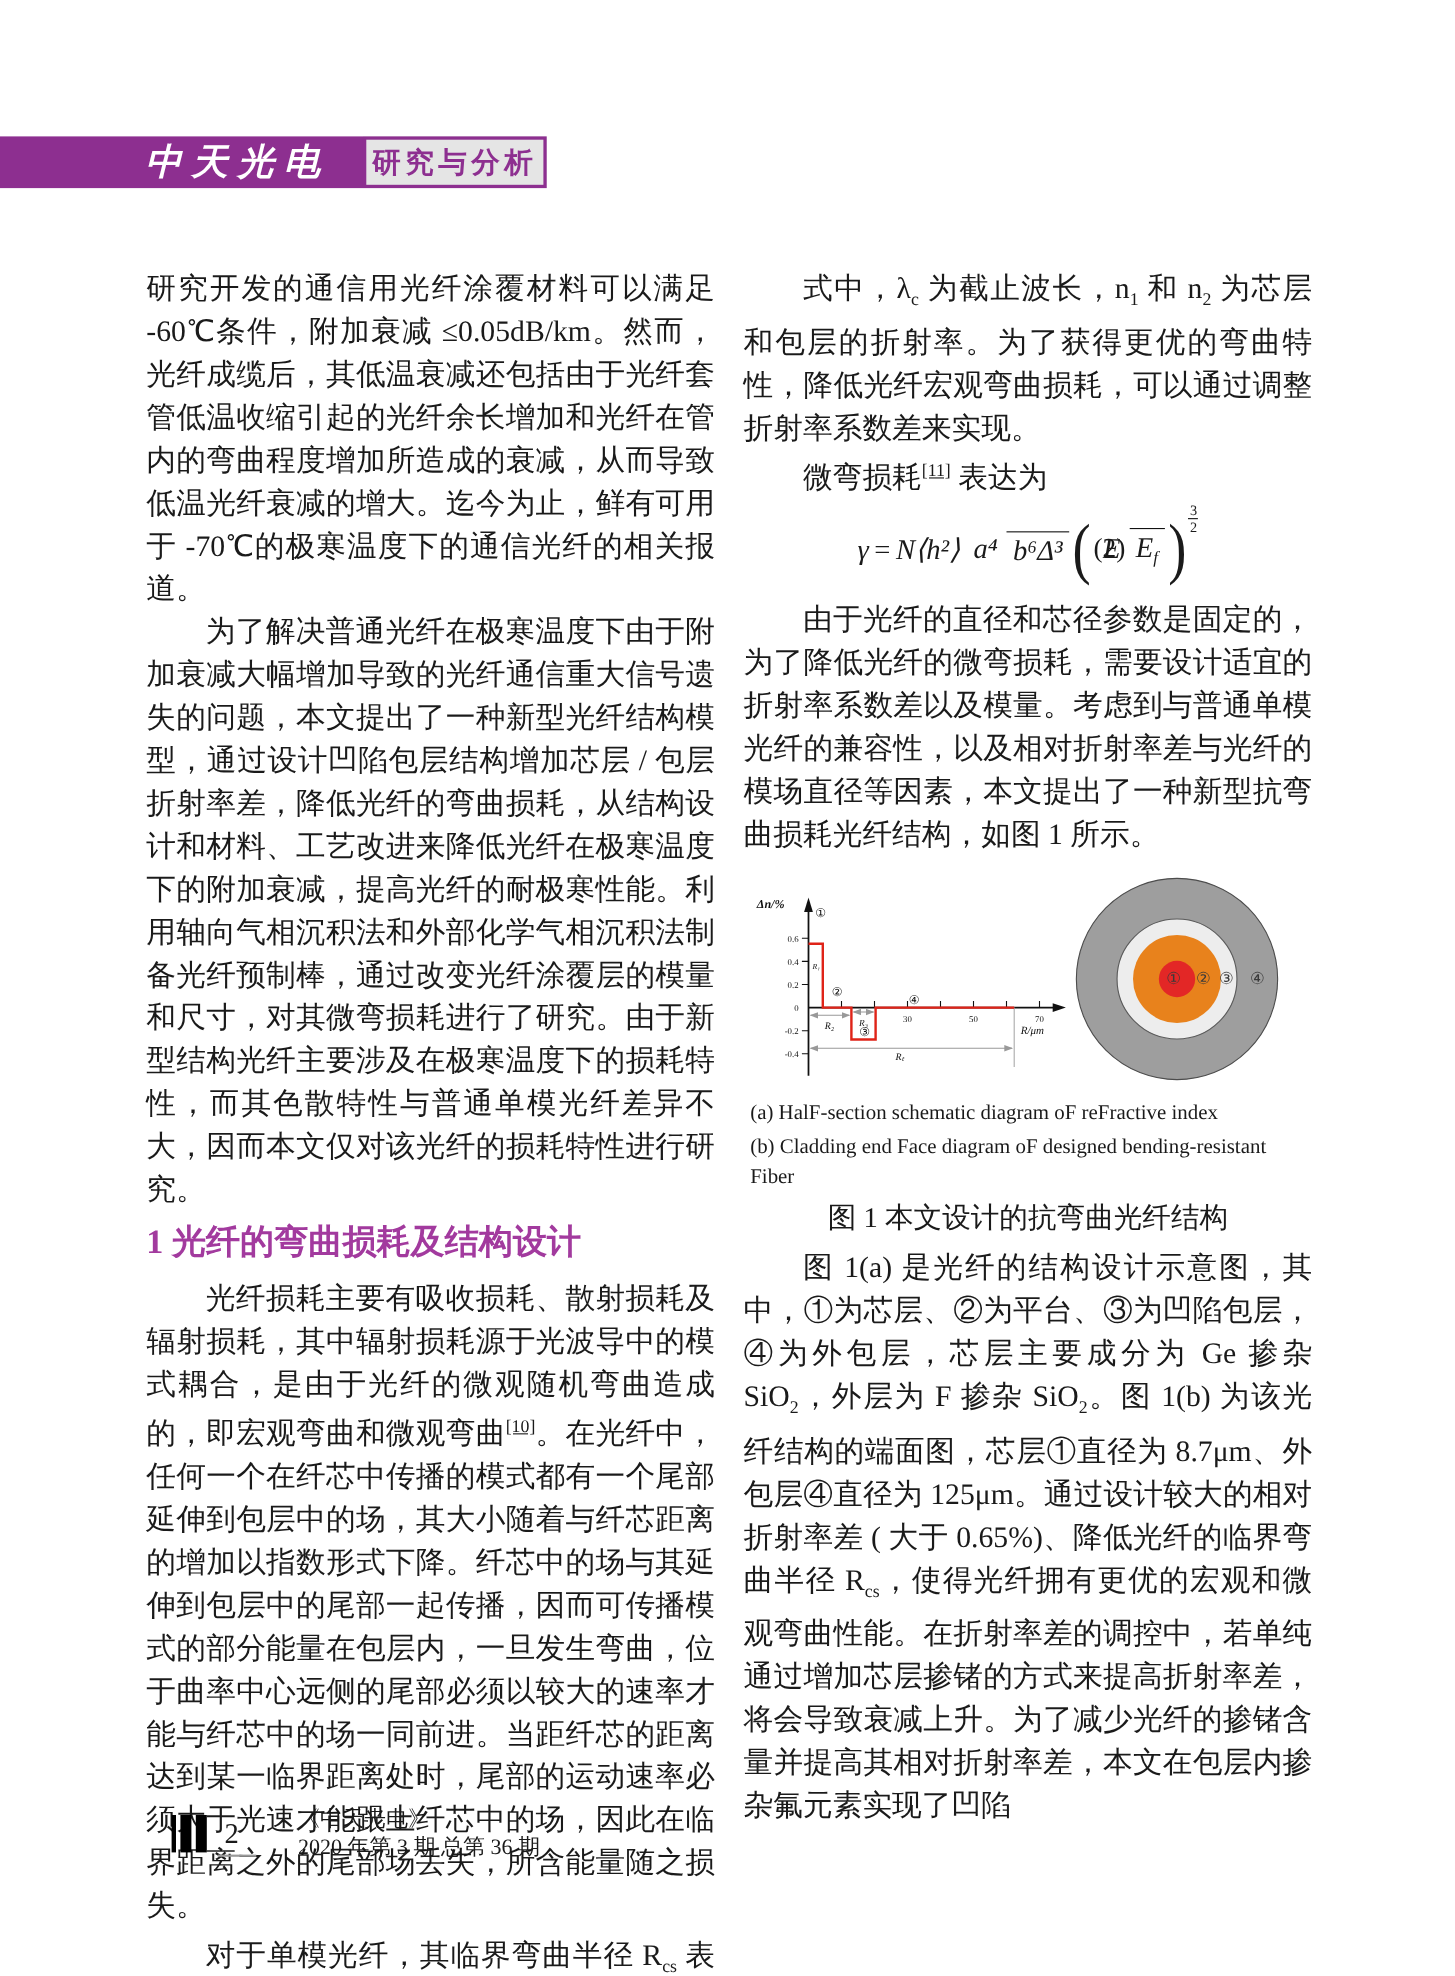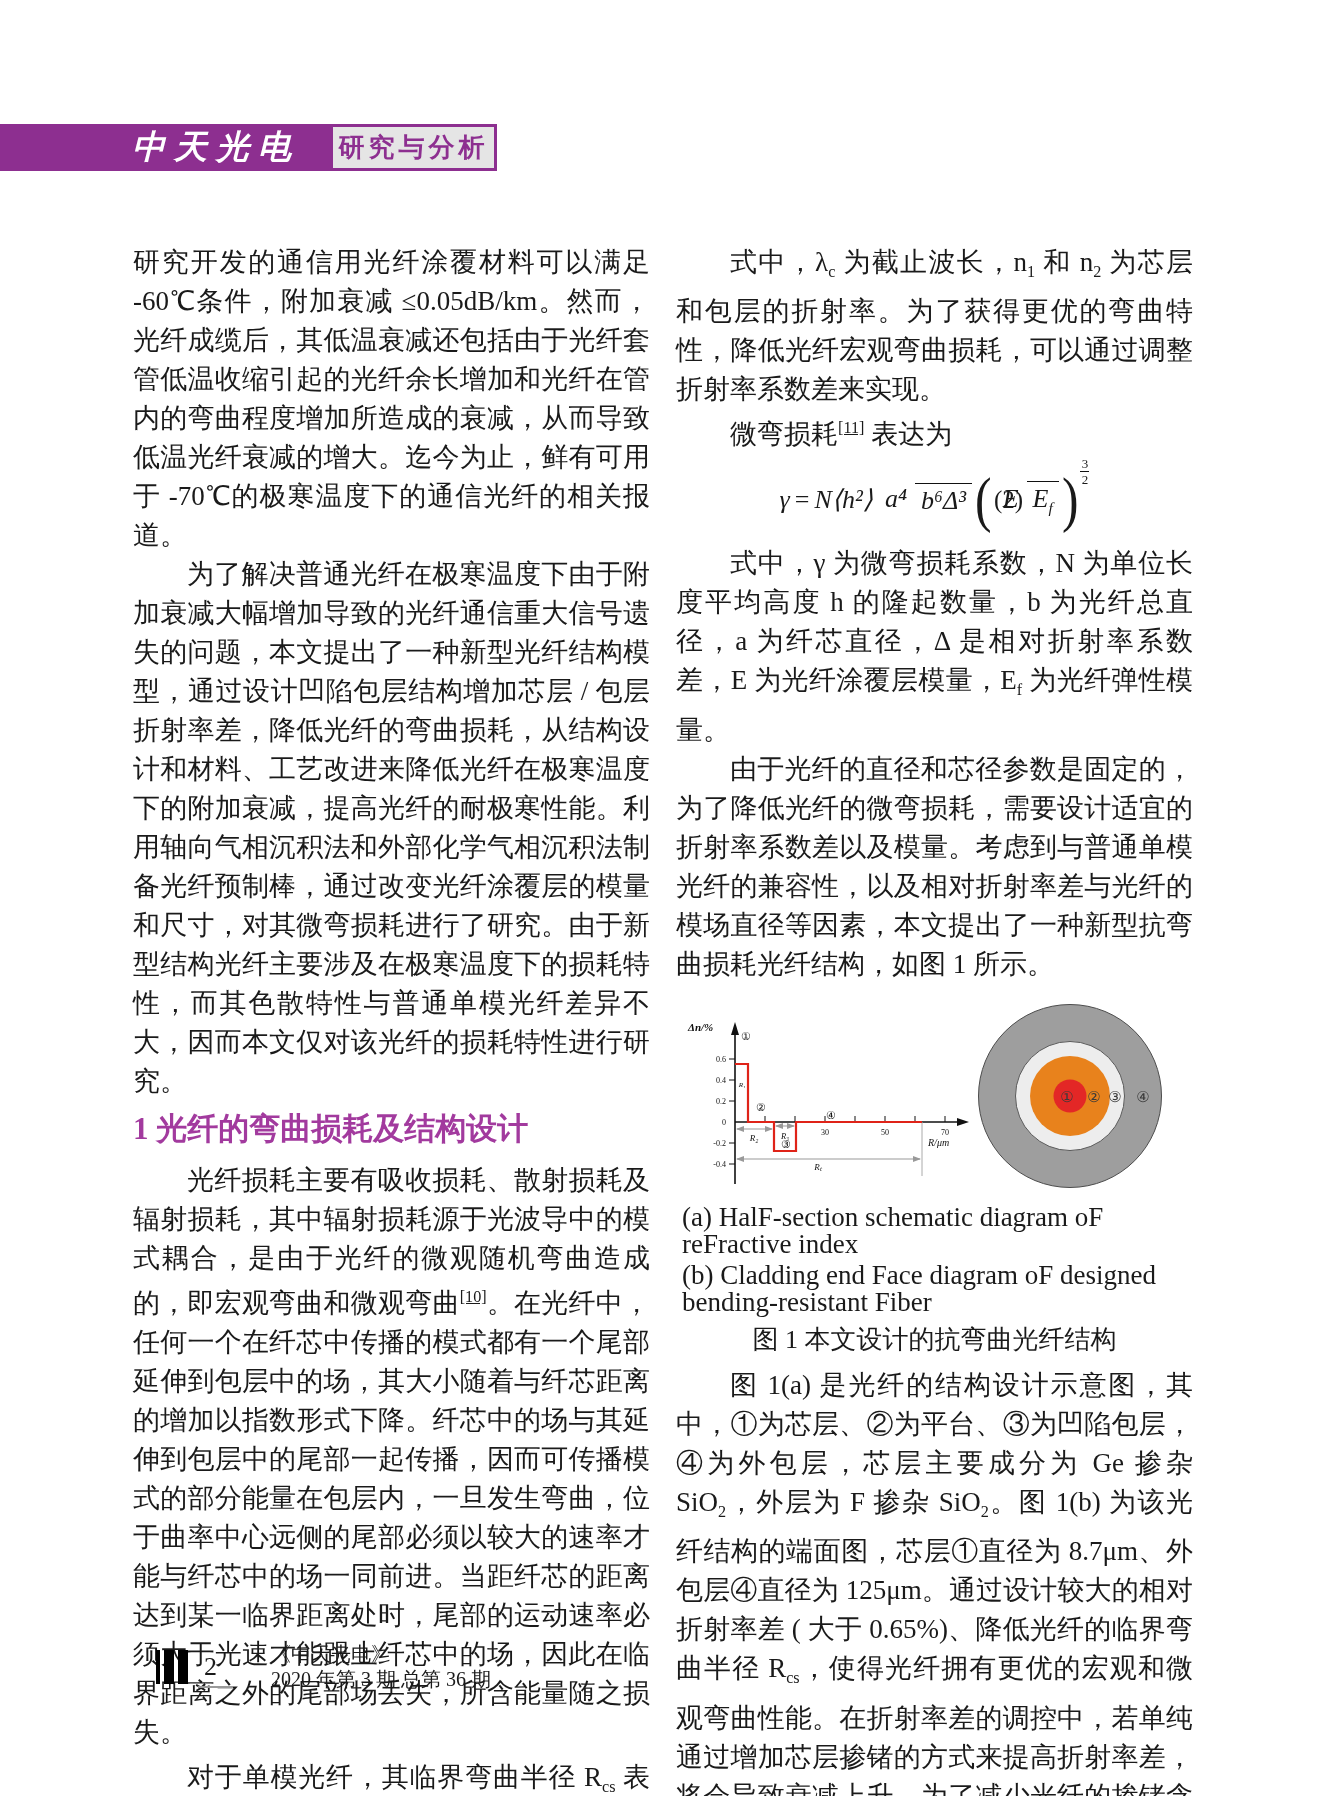--- a/index.html
+++ b/index.html
@@ -42,21 +42,21 @@
   
   .figure{position:relative;height:198px;margin-top:18px;}
   .plotwrap{position:absolute;left:0;top:10px;}
   .circles{position:absolute;left:302px;top:2px;width:184px;height:184px;}
   .c{position:absolute;left:50%;top:50%;transform:translate(-50%,-50%);border-radius:50%;box-sizing:border-box;}
   .c-outer{width:184px;height:184px;background:var(--ring-outer);border:1.5px solid #4c4c4c;}
   .c-ring{width:110px;height:110px;background:var(--ring-inner);border:1px solid #5a5a5a;}
   .c-plat{width:80px;height:80px;background:var(--platform-orange);}
   .c-core{width:33px;height:33px;background:var(--core-red);}
   .clabel{position:absolute;top:93px;transform:translate(-50%,-50%);font-size:15px;color:#3a3a3a;font-style:normal;}
-  .caption{font-size:27px;line-height:27px;margin:4px 0 0 6px;text-align:left;}
+  .caption{font-size:19px;line-height:27px;margin:4px 0 0 6px;text-align:left;}
   .figtitle{text-align:center;font-size:26px;line-height:36px;margin-top:6px;}
   
   .footer{position:absolute;left:156px;top:1642px;display:flex;align-items:flex-start;}
   .bars{display:flex;gap:4px;height:34px;margin-top:8px;}
   .bars i{display:block;background:#000;height:100%;}
   .bar1{width:4px;} .bar2{width:10px;} .bar3{width:10px;}
   .pagenum{font-size:26px;line-height:34px;margin:8px 0 0 10px;padding:0 16px 2px 6px;border-bottom:2px solid #999;}
   .jinfo{margin-left:38px;font-size:20px;line-height:25px;text-align:left;}
   
   text{font-family:"Liberation Serif",serif;fill:#111;}
@@ -108,21 +108,20 @@
         <span class="bigp">)</span>
         <span class="supfrac hi mup">
             <span>3</span>
             <span class="sfbar"></span>
             <span>2</span>
           </span>
       </span>
       <span class="eqtag tag2">(2)</span>
     </div>
 
-    <p class="indent">式中，γ 为微弯损耗系数，N 为单位长度平均高度 h 的隆起数量，b 为光纤总直径，a 为纤芯直径，Δ 是相对折射率系数差，E 为光纤涂覆层模量，E<sub>f</sub> 为光纤弹性模量。</p>
     <p class="indent">由于光纤的直径和芯径参数是固定的，为了降低光纤的微弯损耗，需要设计适宜的折射率系数差以及模量。考虑到与普通单模光纤的兼容性，以及相对折射率差与光纤的模场直径等因素，本文提出了一种新型抗弯曲损耗光纤结构，如图 1 所示。</p>
 
     <div class="figure">
       <div class="plotwrap">
         <svg viewBox="0 0 300 192" width="300" height="192">
           <defs>
             <marker id="arr" markerWidth="9" markerHeight="8" refX="7" refY="3" orient="auto-start-reverse">
               <path d="M0,0 L8,3 L0,6 Z" fill="#999"></path>
             </marker>
           </defs>

